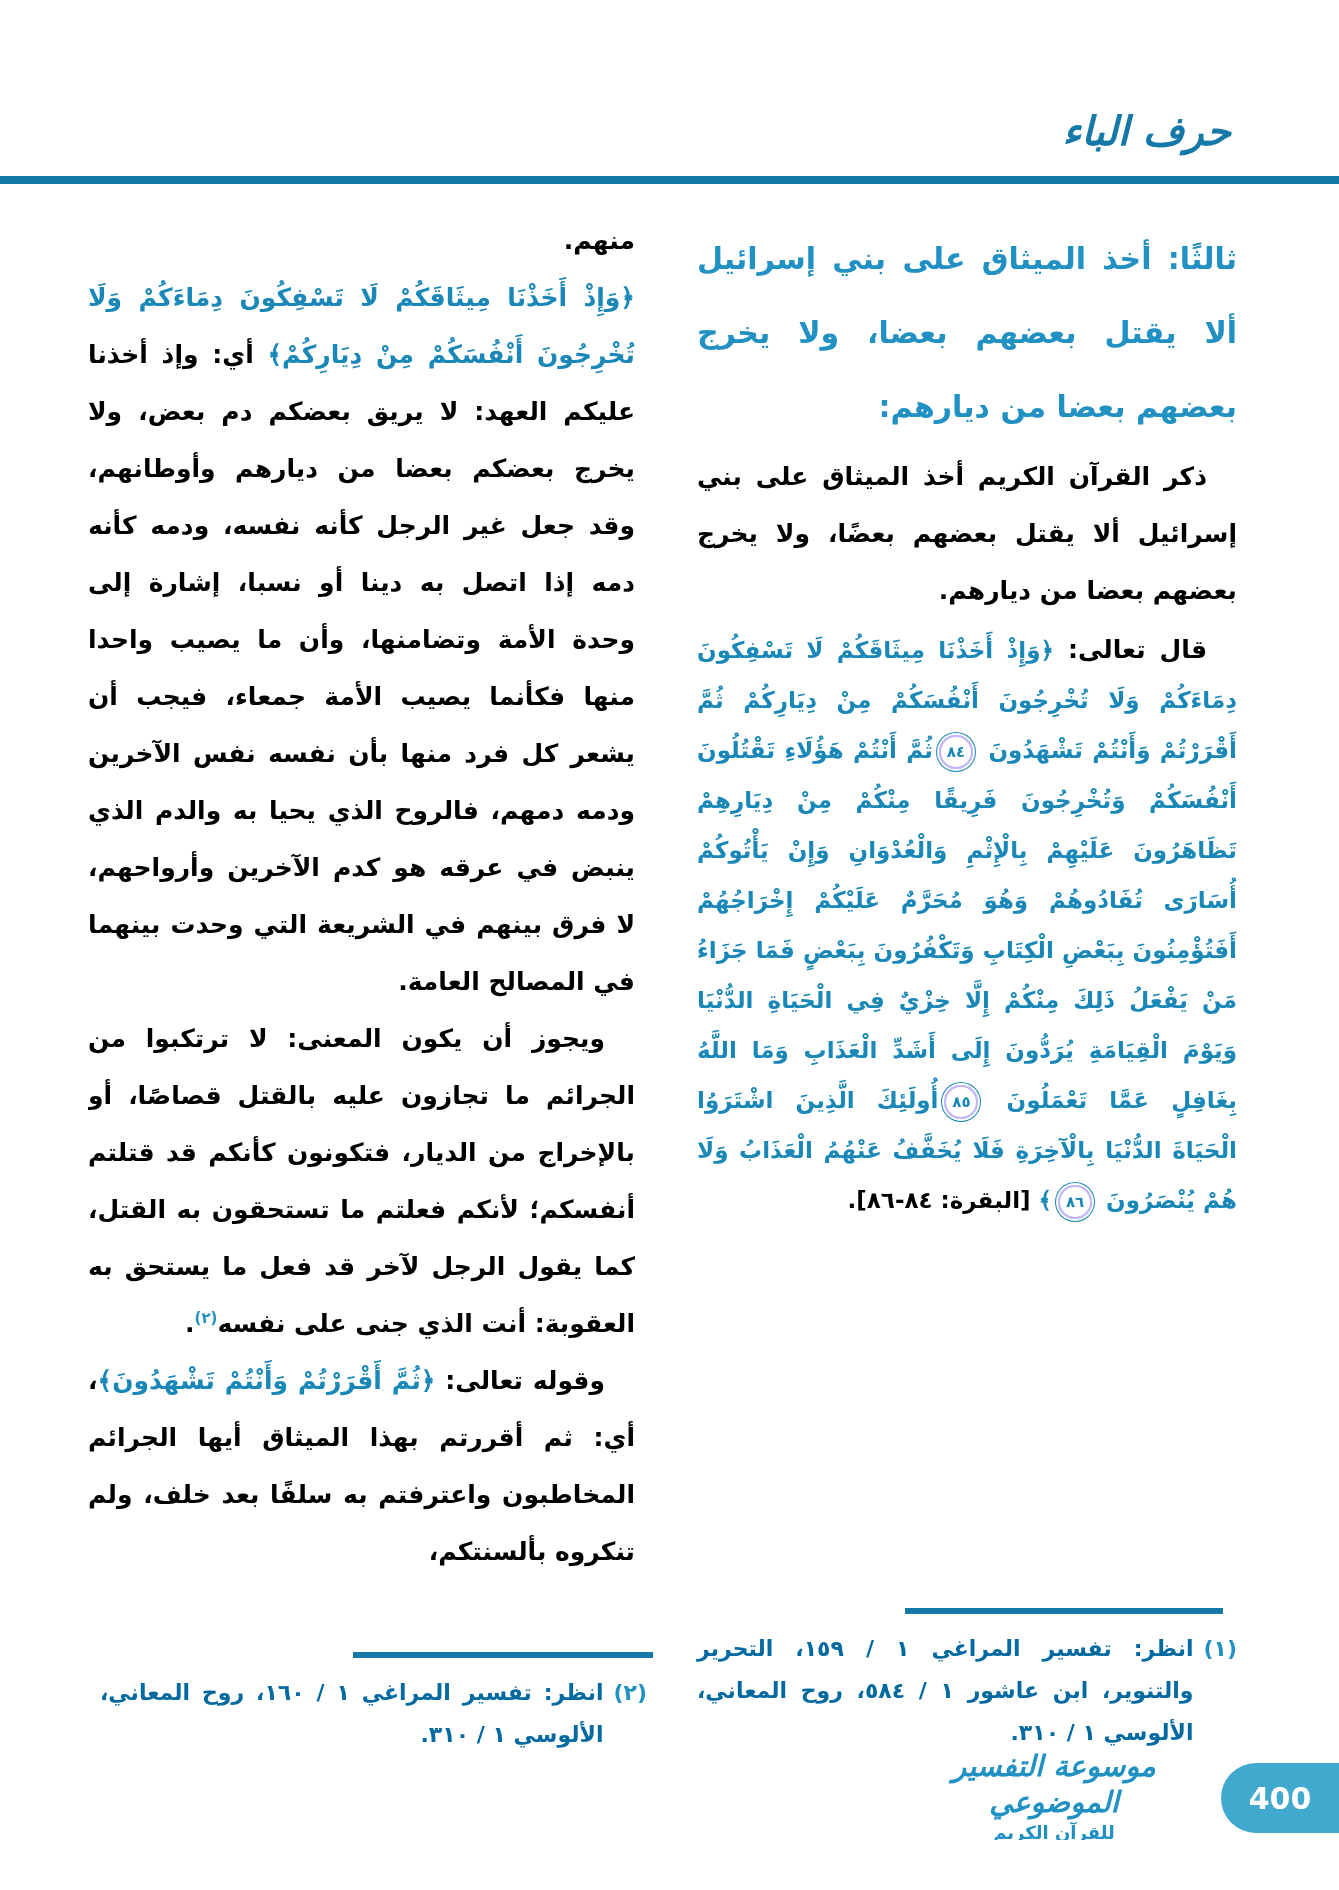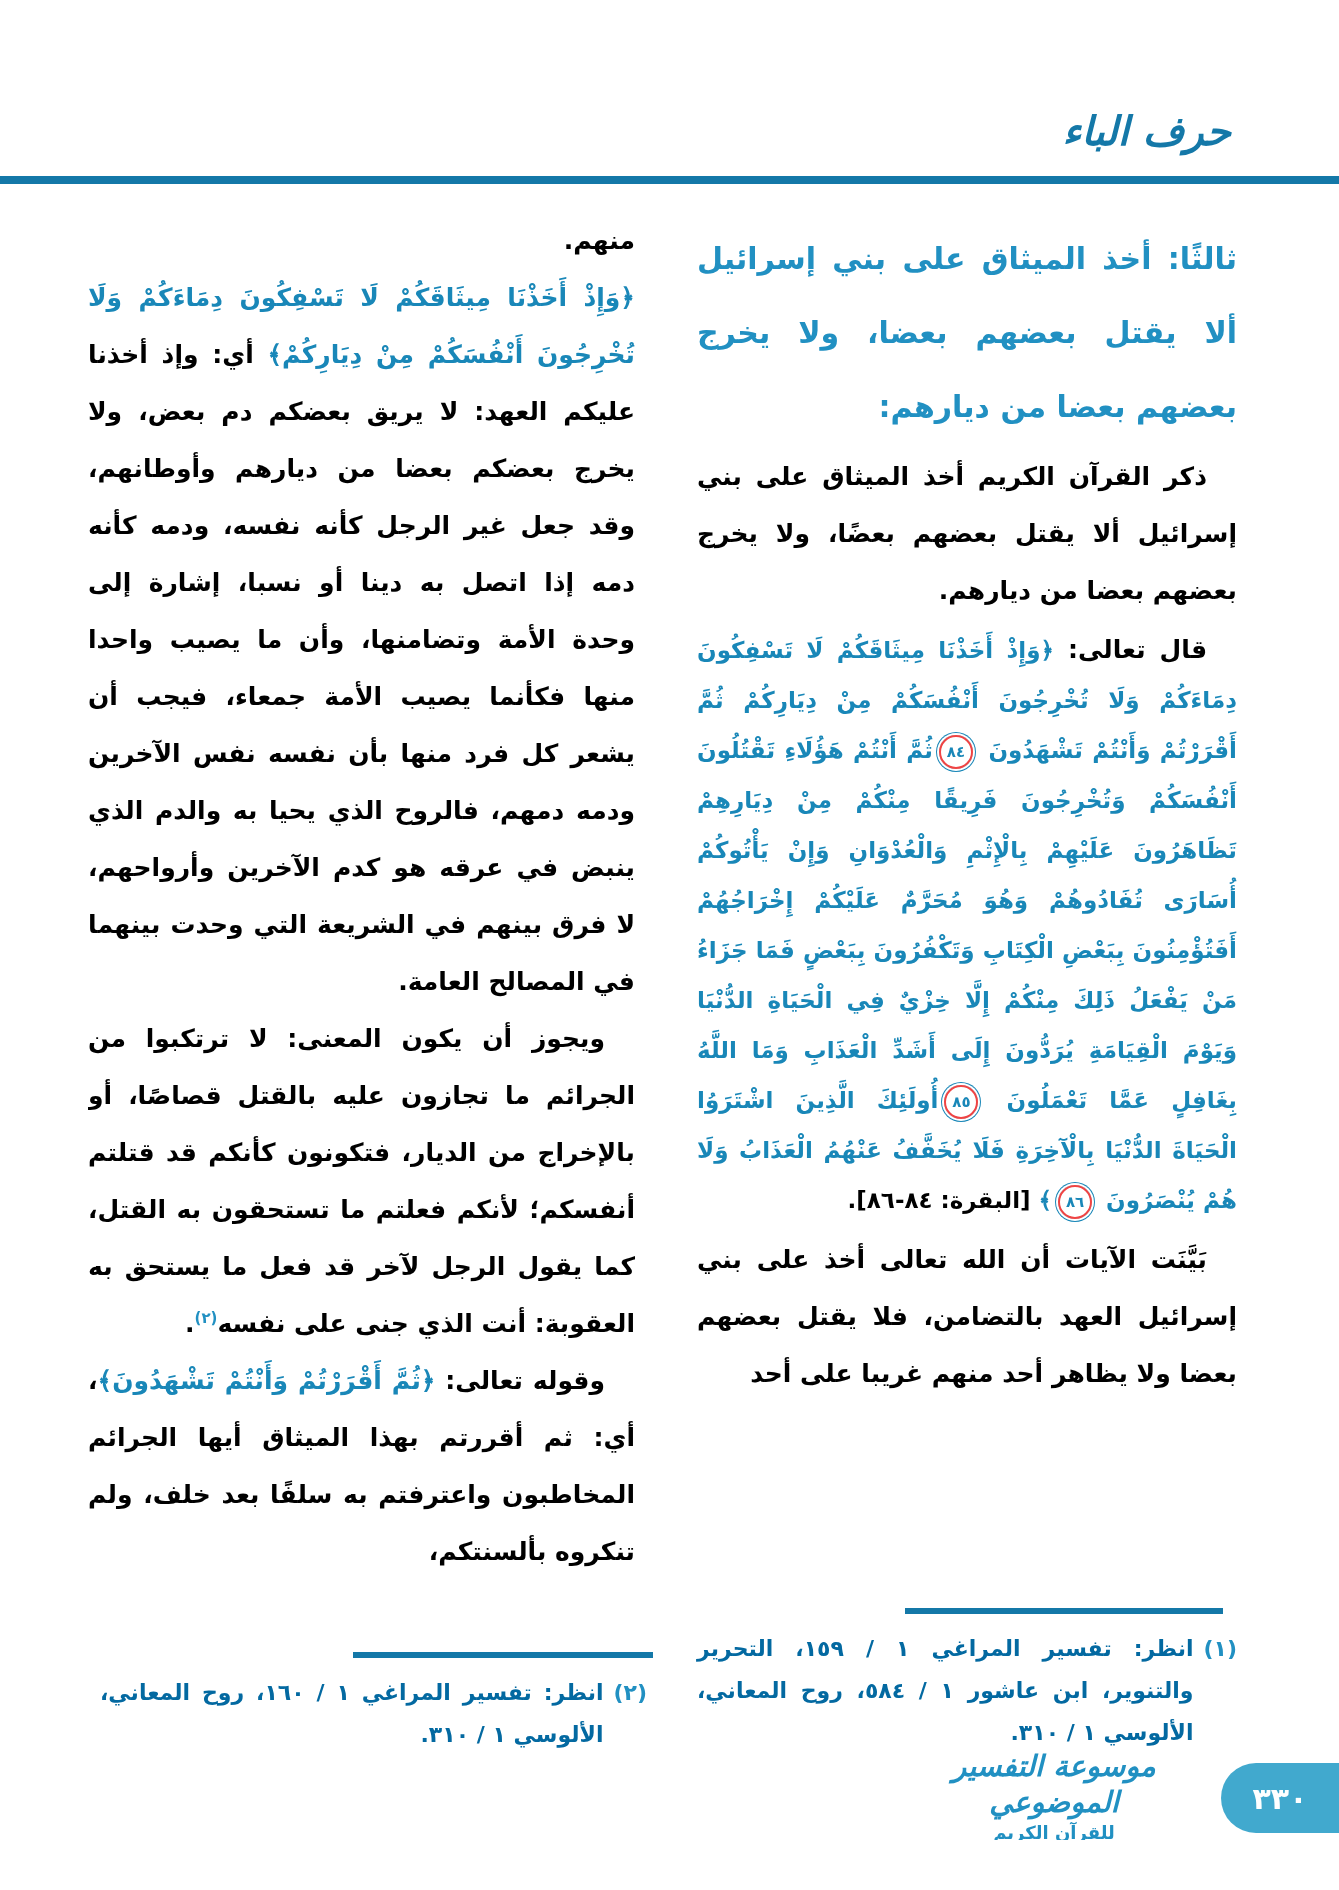--- a/index.html
+++ b/index.html
@@ -67,21 +67,21 @@
   .black { color: #000000; }
   .quran-inline { color: #1987B8; font-weight: bold; }
   .intro-black { font-size: 25px; color: #000000; }
   .ayah-marker {
     display: inline-flex;
     align-items: center;
     justify-content: center;
     width: 30px;
     height: 30px;
     border-radius: 50%;
-    border: 2px solid #ef4444;
+    border: 2px solid #c4b5fd;
     box-shadow: 0 0 0 2px #ffffff, 0 0 0 3px #1987B8;
     color: #1987B8;
     font-size: 15px;
     font-weight: bold;
     margin: 0 6px;
     vertical-align: middle;
     text-indent: 0;
     line-height: 30px;
   }
   sup.ref {
@@ -171,21 +171,20 @@
   <div class="col col-right">
 
     <p class="heading">ثالثًا: أخذ الميثاق على بني إسرائيل ألا يقتل بعضهم بعضا، ولا يخرج بعضهم بعضا من ديارهم:</p>
 
     <p class="body indent">ذكر القرآن الكريم أخذ الميثاق على بني إسرائيل ألا يقتل بعضهم بعضًا، ولا يخرج بعضهم بعضا من ديارهم.</p>
 
     <p class="quran-block">
       <span class="intro-black">قال تعالى: </span><span class="quran">﴿</span><span class="quran">وَإِذْ أَخَذْنَا مِيثَاقَكُمْ لَا تَسْفِكُونَ دِمَاءَكُمْ وَلَا تُخْرِجُونَ أَنْفُسَكُمْ مِنْ دِيَارِكُمْ ثُمَّ أَقْرَرْتُمْ وَأَنْتُمْ تَشْهَدُونَ </span><span class="ayah-marker">٨٤</span><span class="quran">ثُمَّ أَنْتُمْ هَؤُلَاءِ تَقْتُلُونَ أَنْفُسَكُمْ وَتُخْرِجُونَ فَرِيقًا مِنْكُمْ مِنْ دِيَارِهِمْ تَظَاهَرُونَ عَلَيْهِمْ بِالْإِثْمِ وَالْعُدْوَانِ وَإِنْ يَأْتُوكُمْ أُسَارَى تُفَادُوهُمْ وَهُوَ مُحَرَّمٌ عَلَيْكُمْ إِخْرَاجُهُمْ أَفَتُؤْمِنُونَ بِبَعْضِ الْكِتَابِ وَتَكْفُرُونَ بِبَعْضٍ فَمَا جَزَاءُ مَنْ يَفْعَلُ ذَلِكَ مِنْكُمْ إِلَّا خِزْيٌ فِي الْحَيَاةِ الدُّنْيَا وَيَوْمَ الْقِيَامَةِ يُرَدُّونَ إِلَى أَشَدِّ الْعَذَابِ وَمَا اللَّهُ بِغَافِلٍ عَمَّا تَعْمَلُونَ </span><span class="ayah-marker">٨٥</span><span class="quran">أُولَئِكَ الَّذِينَ اشْتَرَوُا الْحَيَاةَ الدُّنْيَا بِالْآخِرَةِ فَلَا يُخَفَّفُ عَنْهُمُ الْعَذَابُ وَلَا هُمْ يُنْصَرُونَ </span><span class="ayah-marker">٨٦</span><span class="quran">﴾</span><span class="black"> [البقرة: ٨٤-٨٦].</span>
     </p>
 
-    <p class="body indent">بَيَّنَت الآيات أن الله تعالى أخذ على بني إسرائيل العهد بالتضامن، فلا يقتل بعضهم بعضا ولا يظاهر أحد منهم غريبا على أحد</p>
   </div>
 
   <div class="col col-left">
     <p class="body">منهم.</p>
 
     <p class="body"><span class="quran-inline">﴿وَإِذْ أَخَذْنَا مِيثَاقَكُمْ لَا تَسْفِكُونَ دِمَاءَكُمْ وَلَا تُخْرِجُونَ أَنْفُسَكُمْ مِنْ دِيَارِكُمْ﴾</span><span> أي: وإذ أخذنا عليكم العهد: لا يريق بعضكم دم بعض، ولا يخرج بعضكم بعضا من ديارهم وأوطانهم، وقد جعل غير الرجل كأنه نفسه، ودمه كأنه دمه إذا اتصل به دينا أو نسبا، إشارة إلى وحدة الأمة وتضامنها، وأن ما يصيب واحدا منها فكأنما يصيب الأمة جمعاء، فيجب أن يشعر كل فرد منها بأن نفسه نفس الآخرين ودمه دمهم، فالروح الذي يحيا به والدم الذي ينبض في عرقه هو كدم الآخرين وأرواحهم، لا فرق بينهم في الشريعة التي وحدت بينهما في المصالح العامة.</span></p>
 
     <p class="body indent"><span>ويجوز أن يكون المعنى: لا ترتكبوا من الجرائم ما تجازون عليه بالقتل قصاصًا، أو بالإخراج من الديار، فتكونون كأنكم قد قتلتم أنفسكم؛ لأنكم فعلتم ما تستحقون به القتل، كما يقول الرجل لآخر قد فعل ما يستحق به العقوبة: أنت الذي جنى على نفسه</span><sup class="ref teal">(٢)</sup><span>.</span></p>
 
     <p class="body indent"><span>وقوله تعالى: </span><span class="quran-inline">﴿ثُمَّ أَقْرَرْتُمْ وَأَنْتُمْ تَشْهَدُونَ﴾</span><span>، أي: ثم أقررتم بهذا الميثاق أيها الجرائم المخاطبون واعترفتم به سلفًا بعد خلف، ولم تنكروه بألسنتكم،</span></p>
@@ -206,16 +205,16 @@
       <span class="fn-text">انظر: تفسير المراغي ١ / ١٦٠، روح المعاني، الألوسي ١ / ٣١٠.</span>
     </div>
   </div>
 
   <div class="logo">
     <div class="logo-line1">موسوعة التفسير الموضوعي</div>
     <div class="logo-line2">للقرآن الكريم</div>
   </div>
 
   <div class="page-badge">
-    <span>٣٣٠</span>
+    <span>400</span>
   </div>
 
 </div>
 
 </body></html>

